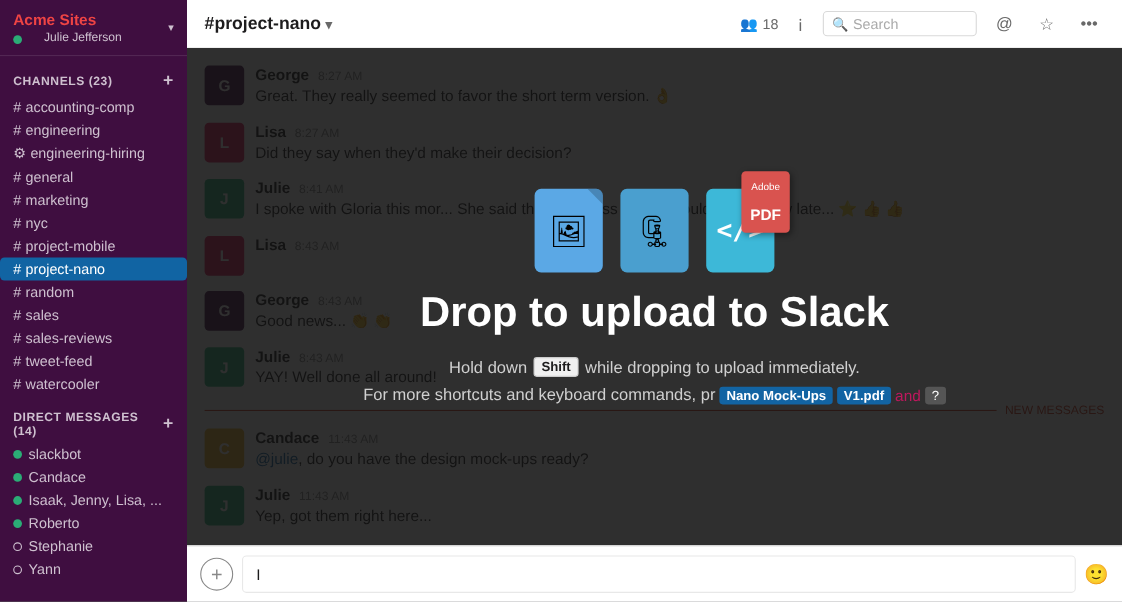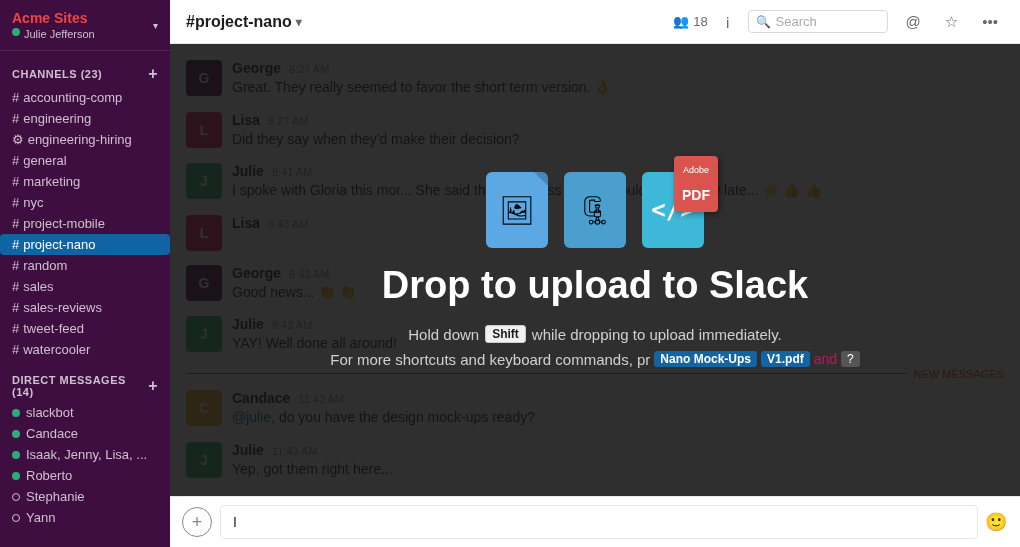--- a/index.html
+++ b/index.html
@@ -6,21 +6,21 @@
     body { font-family: -apple-system, BlinkMacSystemFont, 'Segoe UI', sans-serif; display: flex; width: 1020px; height: 547px; overflow: hidden; background: #19171d; }
 
     
     #sidebar {
       width: 170px; min-width: 170px; background: #3f0e40; color: #cec0cf; display: flex; flex-direction: column; height: 547px; overflow: hidden;
     }
     #workspace-header {
       padding: 10px 12px; display: flex; align-items: center; justify-content: space-between; border-bottom: 1px solid #522653;
     }
     .workspace-name { font-weight: 700; font-size: 14px; color: #ef4444; }
-    .workspace-user { font-size: 11px; color: #cec0cf; display: flex; align-items: flex-start; gap: 4px; margin-top: 2px; }
+    .workspace-user { font-size: 11px; color: #cec0cf; display: flex; align-items: flex-end; gap: 20px; margin-top: 2px; }
     .online-dot { width: 8px; height: 8px; border-radius: 50%; background: #2bac76; display: inline-block; }
     .chevron-icon { color: #cec0cf; font-size: 10px; }
 
     .sidebar-section-header {
       padding: 14px 12px 4px; font-size: 11px; font-weight: 700; color: #cec0cf; display: flex; align-items: center; justify-content: space-between; text-transform: uppercase; letter-spacing: 0.5px;
     }
     .sidebar-add-icon { font-size: 16px; color: #cec0cf; cursor: pointer; }
 
     .channel-item {
       padding: 3px 12px; font-size: 13px; color: #cec0cf; cursor: pointer; display: flex; align-items: center; gap: 4px; white-space: nowrap; overflow: hidden; text-overflow: ellipsis;
@@ -70,21 +70,21 @@
     .message-text .mention { color: #1264a3; }
 
     
     #drag-overlay {
       position: absolute; top: 0; left: 0; right: 0; bottom: 0; background: rgba(18,18,18,0.88); border-radius: 0; z-index: 100; display: flex; flex-direction: column; align-items: center; justify-content: center; gap: 0;
     }
 
     .drop-title { font-size: 38px; font-weight: 900; color: #fff; margin-bottom: 18px; }
     .drop-hint-line { font-size: 15px; color: #d0d0d0; margin-bottom: 8px; display: flex; align-items: center; gap: 6px; }
     .kbd-badge { background: #f0f0f0; color: #1d1c1d; border-radius: 3px; padding: 1px 6px; font-size: 12px; font-weight: 600; border: 1px solid #ccc; text-align: center; }
-    .drop-hint2 { font-size: 15px; color: #d0d0d0; display: flex; align-items: flex-start; gap: 4px; }
+    .drop-hint2 { font-size: 15px; color: #d0d0d0; display: flex; align-items: flex-end; gap: 4px; }
 
     .filename-badge { background: #1264a3; color: #fff; border-radius: 3px; padding: 1px 6px; font-size: 12px; font-weight: 600; }
     .filename-badge2 { background: #555; color: #fff; border-radius: 3px; padding: 1px 6px; font-size: 12px; }
     .and-text { color: #be185d; font-size: 14px; }
 
     
     #input-bar { padding: 8px 12px; border-top: 1px solid #e8e8e8; display: flex; align-items: center; gap: 8px; background: #fff; flex-shrink: 0; }
     .input-add-btn { width: 30px; height: 30px; border-radius: 50%; border: 1.5px solid #888; display: flex; align-items: center; justify-content: center; color: #888; font-size: 18px; cursor: pointer; flex-shrink: 0; }
     .message-input { flex: 1; border: 1px solid #e8e8e8; border-radius: 4px; padding: 8px 12px; font-size: 14px; outline: none; color: #1d1c1d; }
     .emoji-btn { color: #888; font-size: 18px; cursor: pointer; }

